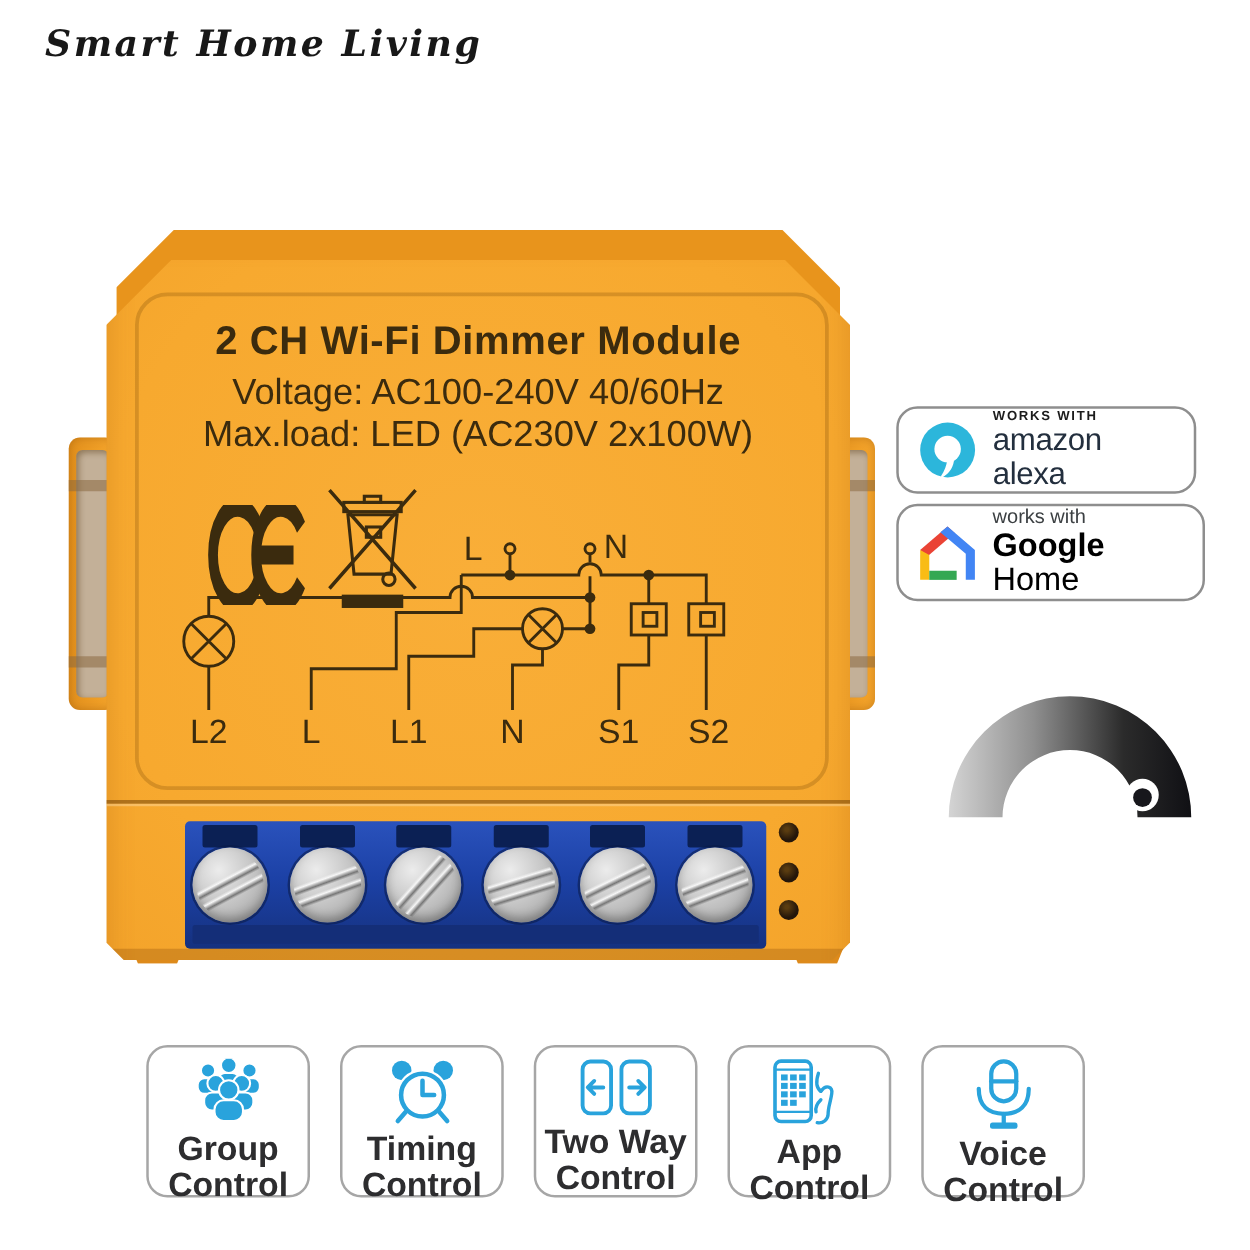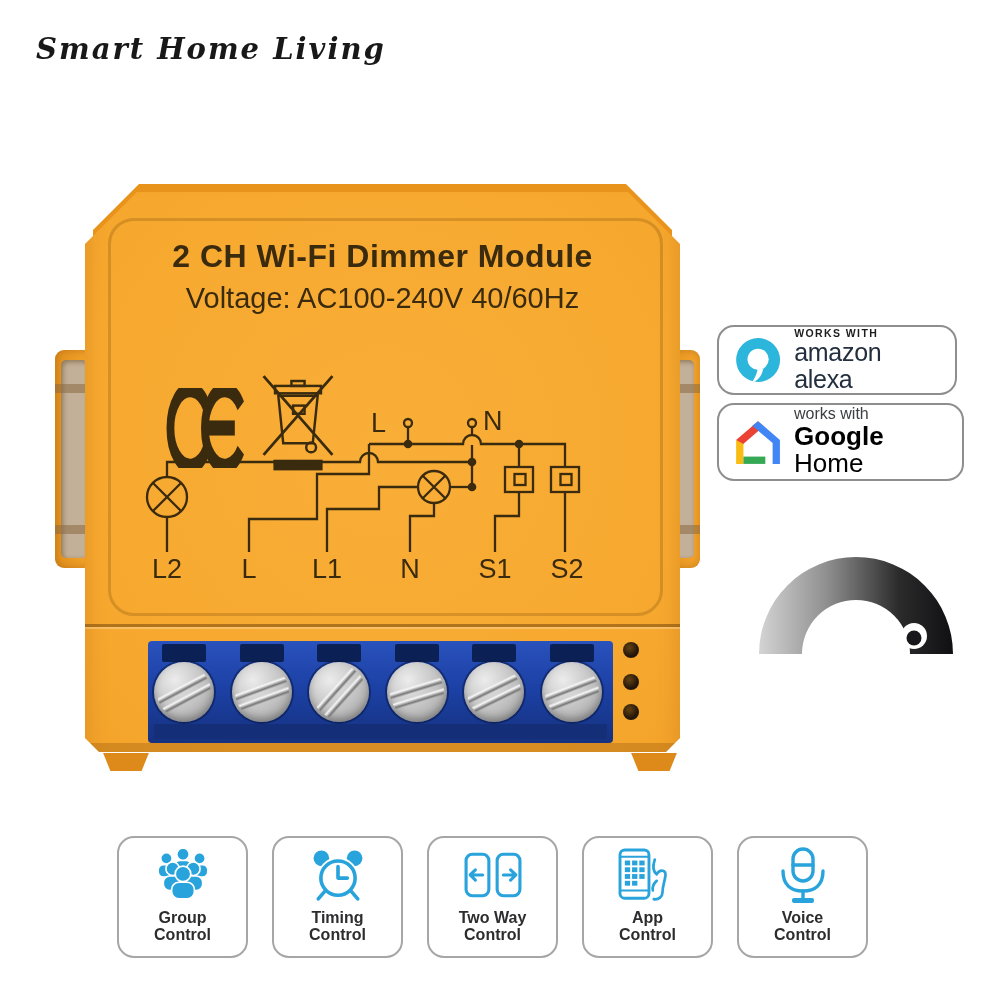--- a/index.html
+++ b/index.html
@@ -5,39 +5,39 @@
   html,body{margin:0;padding:0;background:#fff}
   body{width:1000px;height:1000px;position:relative;overflow:hidden;
        font-family:"Liberation Sans",sans-serif}
   .abs{position:absolute}
 
   
   .logo{left:30px;top:14px}
   .logo-line{font-weight:700;font-size:57px;letter-spacing:1px;color:#121212;line-height:1}
   .logo-line .grn{color:var(--logo-green)}
   .logo-line sup{font-size:19px;vertical-align:28px}
-  .tagline{margin-top:18px;margin-left:6px;font-family:"DejaVu Serif",serif;font-style:italic;
+  .tagline{margin-top:4px;margin-left:6px;font-family:"DejaVu Serif",serif;font-style:italic;
            font-weight:600;font-size:29px;letter-spacing:2px;color:#181818}
 
   
   .device{left:55px;top:188px;width:645px;height:600px}
   .lip{left:38px;top:-4px;width:579px;height:82px;background:var(--body-orange-dark);
        clip-path:polygon(46px 0,533px 0,579px 46px,579px 82px,0 82px,0 46px)}
   .side-tab{top:162px;width:38px;height:218px;background:linear-gradient(90deg,#E2901C,#F6A62C);
             border-radius:9px;box-shadow:inset 0 0 8px rgba(120,60,0,.35)}
   .side-tab .channel{position:absolute;left:6px;top:10px;right:6px;bottom:10px;
             background:linear-gradient(90deg,#9d8althou,#c3b098);background:#c3b098;border-radius:5px;
             box-shadow:inset 2px 2px 5px rgba(80,50,10,.45)}
   .side-tab .notch{position:absolute;left:0;right:0;height:9px;background:#8a6a42;opacity:.55}
   .tab-l{left:0}.tab-r{left:607px}
   .foot{top:565px;width:52px;height:18px;background:var(--body-orange-deep);
         clip-path:polygon(6% 0,94% 0,80% 100%,20% 100%)}
   .foot-l{left:45px}.foot-r{left:573px}
 
-  .dev-body{left:30px;top:4px;width:595px;height:716px;
+  .dev-body{left:30px;top:20px;width:595px;height:716px;
     background:radial-gradient(circle at 50% 35%, #F9AE38 0%, var(--body-orange) 55%, #F09E26 100%);
     clip-path:polygon(52px 0,543px 0,595px 52px,595px 546px,581px 560px,14px 560px,0 546px,0 52px);
     box-shadow:inset 0 -18px 22px rgba(150,75,0,.25)}
   .panel{left:23px;top:26px;width:549px;height:392px;border:3px solid rgba(115,66,2,.25);
          border-radius:26px}
   .seam{left:0;top:432px;width:100%;height:3px;background:rgba(70,35,0,.4)}
   .seam2{left:0;top:435px;width:100%;height:2px;background:rgba(255,235,200,.35)}
   .bottom-band{left:0;top:551px;width:100%;height:9px;background:rgba(120,60,0,.25)}
 
   .dev-text{left:0;right:0;top:46px;text-align:center;color:var(--device-text)}
@@ -79,21 +79,21 @@
 
   
   .dimmable{left:748px;top:554px;width:216px;text-align:center}
   .dimmable-label{font-size:35px;font-weight:700;color:#26262c;margin-top:-2px;letter-spacing:0}
 
   
   .card{top:836px;width:131px;height:122px;background:#fff;border:2px solid var(--card-border);
         border-radius:17px;box-sizing:border-box;display:flex;flex-direction:column;
         align-items:center;justify-content:flex-start;padding-top:9px}
   .card .ic{height:58px;display:flex;align-items:center;justify-content:center}
-  .card .lbl{margin-top:4px;text-align:center;font-weight:700;font-size:16px;
+  .card .lbl{margin-top:4px;text-align:center;font-weight:700;font-size:27px;
              line-height:1.07;color:var(--label-dark)}
   .c1{left:117px}.c2{left:272px}.c3{left:427px}.c4{left:582px}.c5{left:737px}
 </style>
 </head>
 <body>
 
 <div class="abs logo">
   <div class="tagline">Smart Home Living</div>
 </div>
 
@@ -115,20 +115,21 @@
 
   <div class="abs dev-body">
     <div class="abs panel"></div>
     <div class="abs seam"></div>
     <div class="abs seam2"></div>
     <div class="abs bottom-band"></div>
 
     <div class="abs dev-text">
       <div class="dev-title">2 CH Wi-Fi Dimmer Module</div>
       <div class="dev-line">Voltage: AC100-240V 40/60Hz</div>
+      <div class="dev-line">Max.load: LED (AC230V 2x100W)</div>
     </div>
 
     <svg class="abs ce" width="115" height="80" viewBox="0 0 250 90" preserveAspectRatio="none">
       <title>CE</title>
       <g stroke="var(--device-text)" stroke-width="17" fill="none">
         <path d="M155,20 A43,43 0 1 0 155,70"></path>
         <path d="M230,20 A43,43 0 1 0 230,70"></path>
         <path d="M153,45 H217"></path>
       </g>
     </svg>

